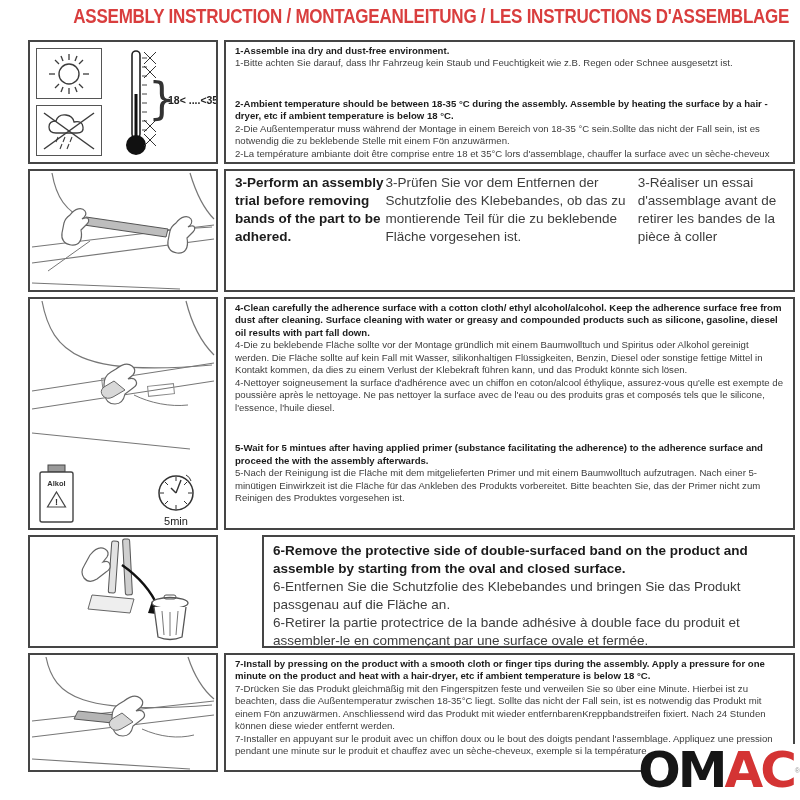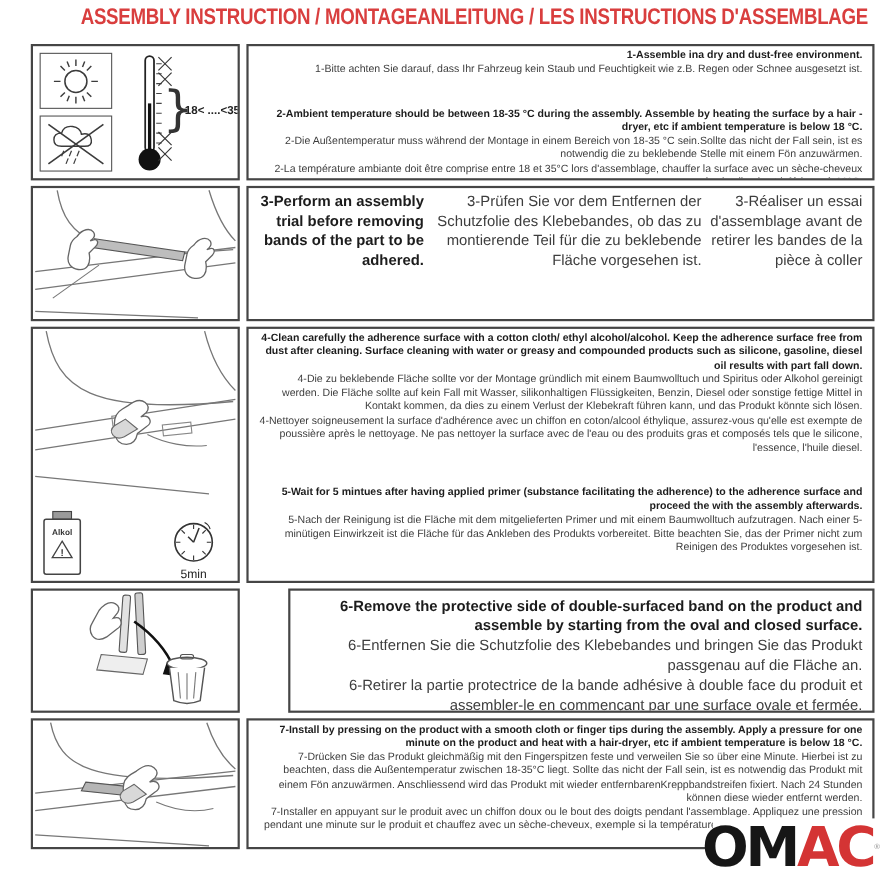--- a/index.html
+++ b/index.html
@@ -8,21 +8,21 @@
   .title{display:inline-block;font-size:20.5px;font-weight:bold;color:#d93e3e;letter-spacing:-0.3px;transform:scaleX(0.83);}
   .row{position:absolute;left:28px;width:767px;display:flex;gap:6px;box-sizing:border-box;}
   .cell{border:2px solid #454545;box-sizing:border-box;background:#fff;overflow:hidden;}
   .icon-cell{width:190px;flex:none;}
   .text-cell{flex:1;padding:3px 9px;}
   .r1{top:40px;height:124px;}
   .r2{top:169px;height:123px;}
   .r3{top:297px;height:233px;}
   .r4{top:535px;height:113px;gap:44px;}
   .r5{top:653px;height:119px;}
-  p.s{margin:0;font-size:9.6px;line-height:1.3;color:#3d3d3d;text-align:right;}
+  p.s{margin:0;font-size:9.6px;line-height:1.3;color:#3d3d3d;}
   p.b{font-weight:bold;color:#1c1c1c;}
   p.gap{margin-top:28px;}
   .lg p.s{font-size:13.5px;line-height:1.34;}
   .vcenter{display:flex;flex-direction:row;justify-content:center;}
   .r4 .text-cell{padding-top:5px;}
   .icons1{display:flex;padding:6px;gap:6px;}
   .minibox{width:66px;height:51px;border:1.5px solid #555;box-sizing:border-box;display:flex;align-items:center;justify-content:center;}
   .minicol{display:flex;flex-direction:column;gap:6px;}
   .footer-logo{position:absolute;left:648px;top:744px;width:152px;height:52px;background:#fff;display:flex;align-items:center;justify-content:flex-end;z-index:5;}
   .logo-text{font-family:"DejaVu Sans",sans-serif;font-weight:bold;font-size:50px;letter-spacing:-3px;line-height:1;}

